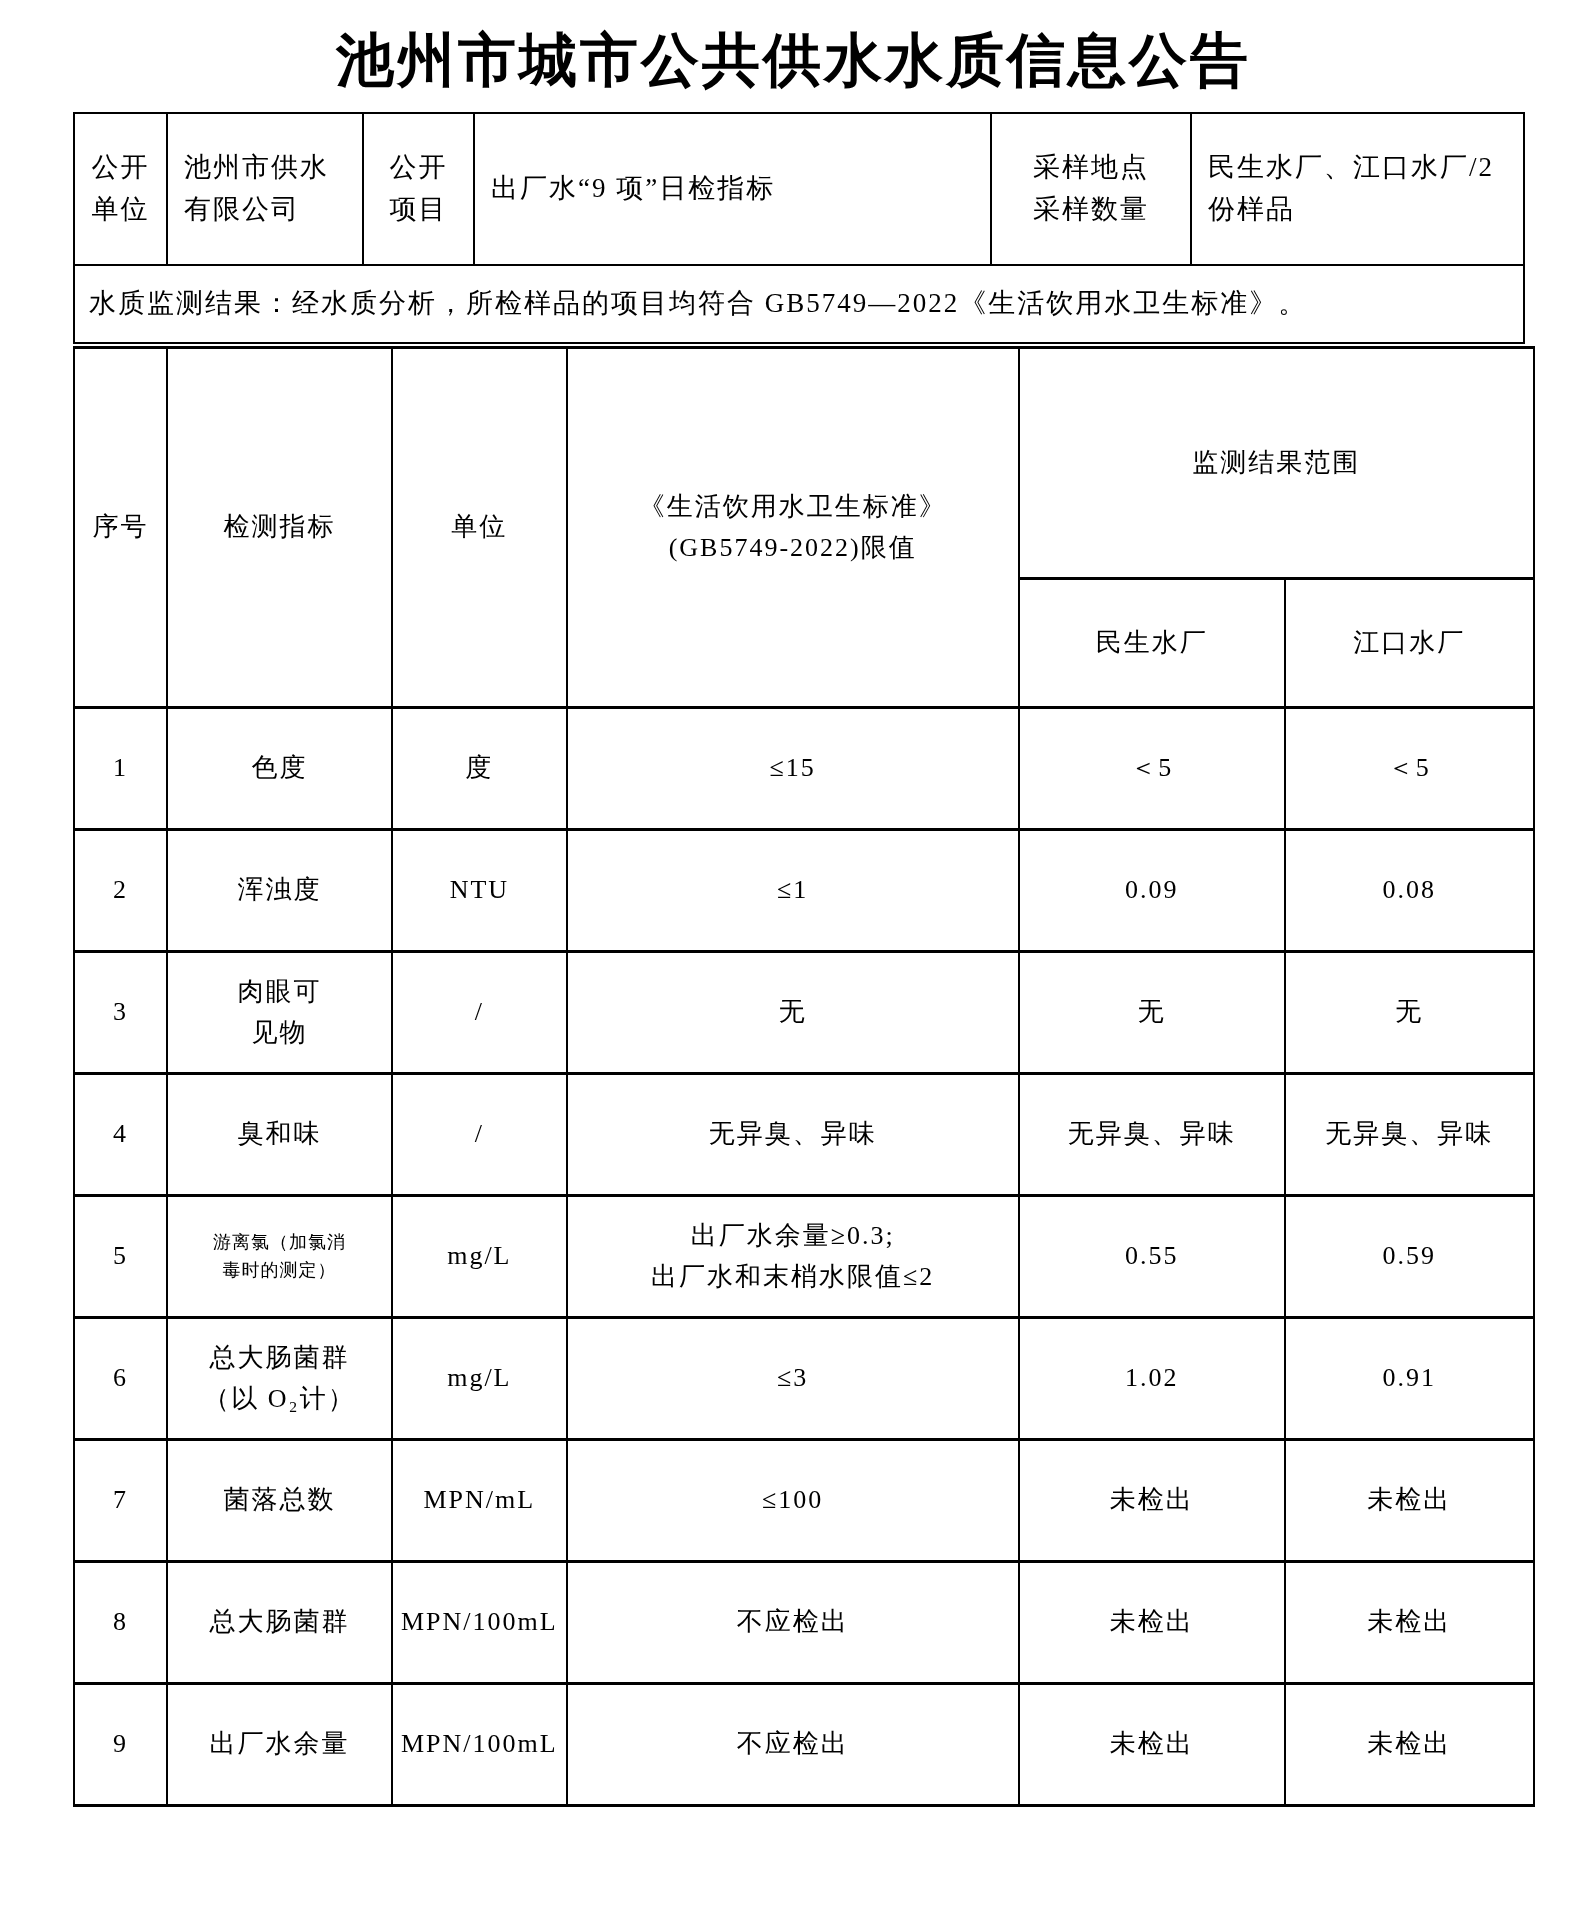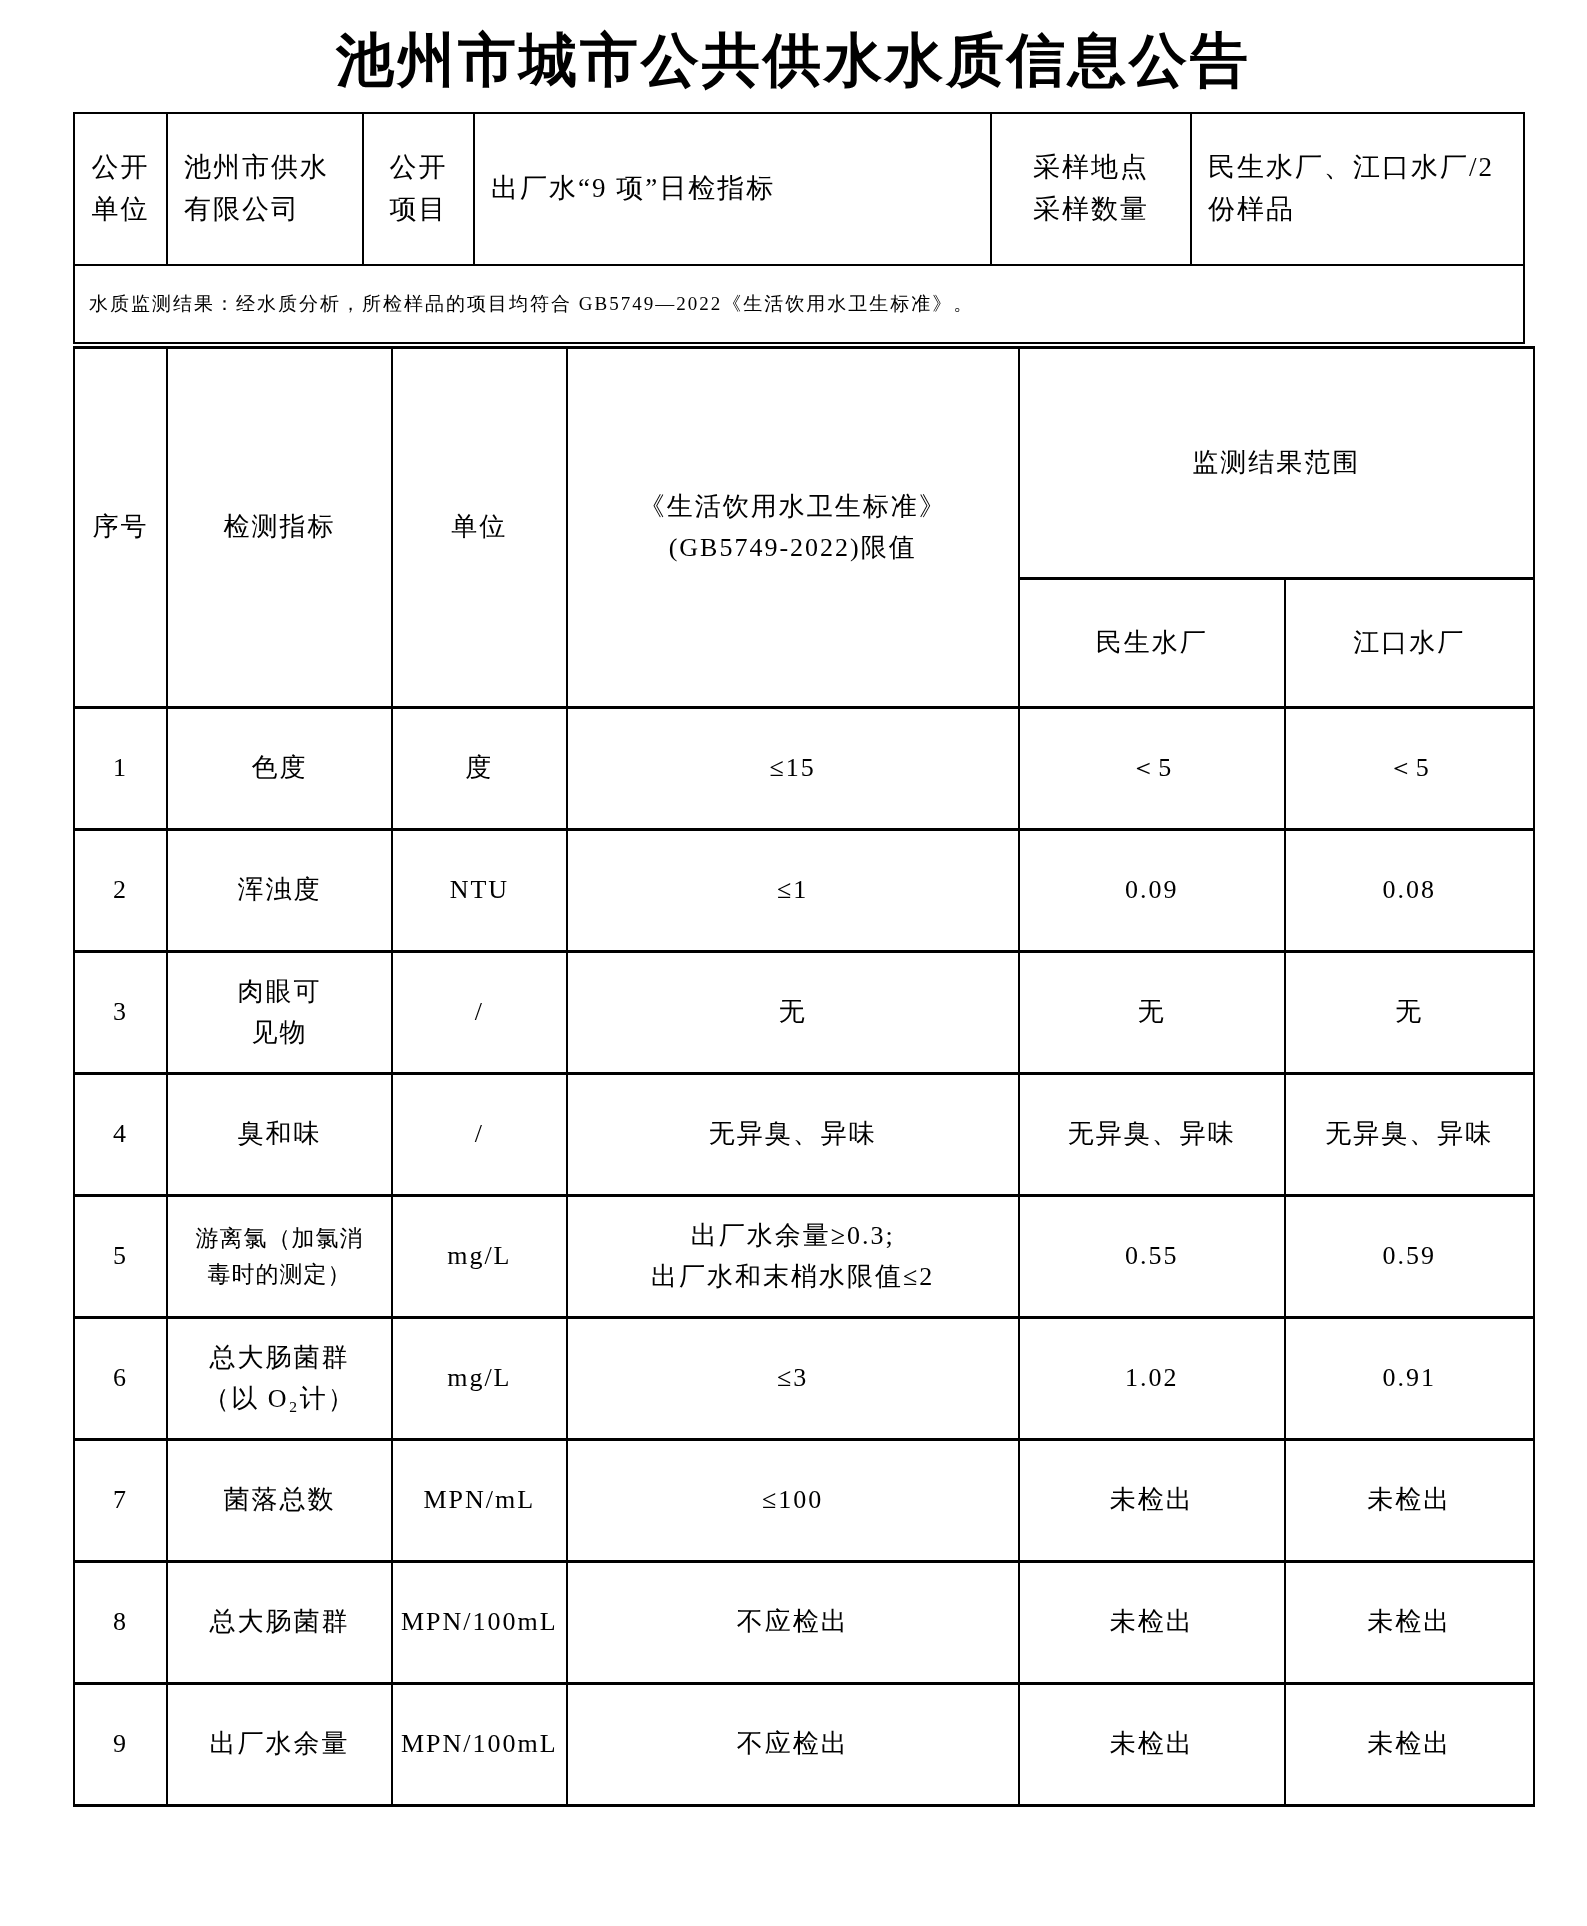--- a/index.html
+++ b/index.html
@@ -32,29 +32,29 @@
     letter-spacing: 2px;
     white-space: pre-line;
     padding: 2px 8px;
     line-height: 1.55;
   }
   
   .info-table td.val-left { text-align: left; padding-left: 16px; }
   .info-table .summary-cell {
     text-align: left;
     padding-left: 14px;
-    font-size: 19px;
+    font-size: 27px;
   }
   
   .results-table { margin-top: 2px; }
   .results-table td {
     border-width: 3px 2px;
     font-size: 26px;
   }
-  .results-table td.sm { font-size: 23px; letter-spacing: 1px; }
+  .results-table td.sm { font-size: 18px; letter-spacing: 1px; }
 </style>
 </head>
 <body>
 
 <div class="page">
 
   <h1 class="title">池州市城市公共供水水质信息公告</h1>
 
   <table class="info-table">
     <colgroup>

